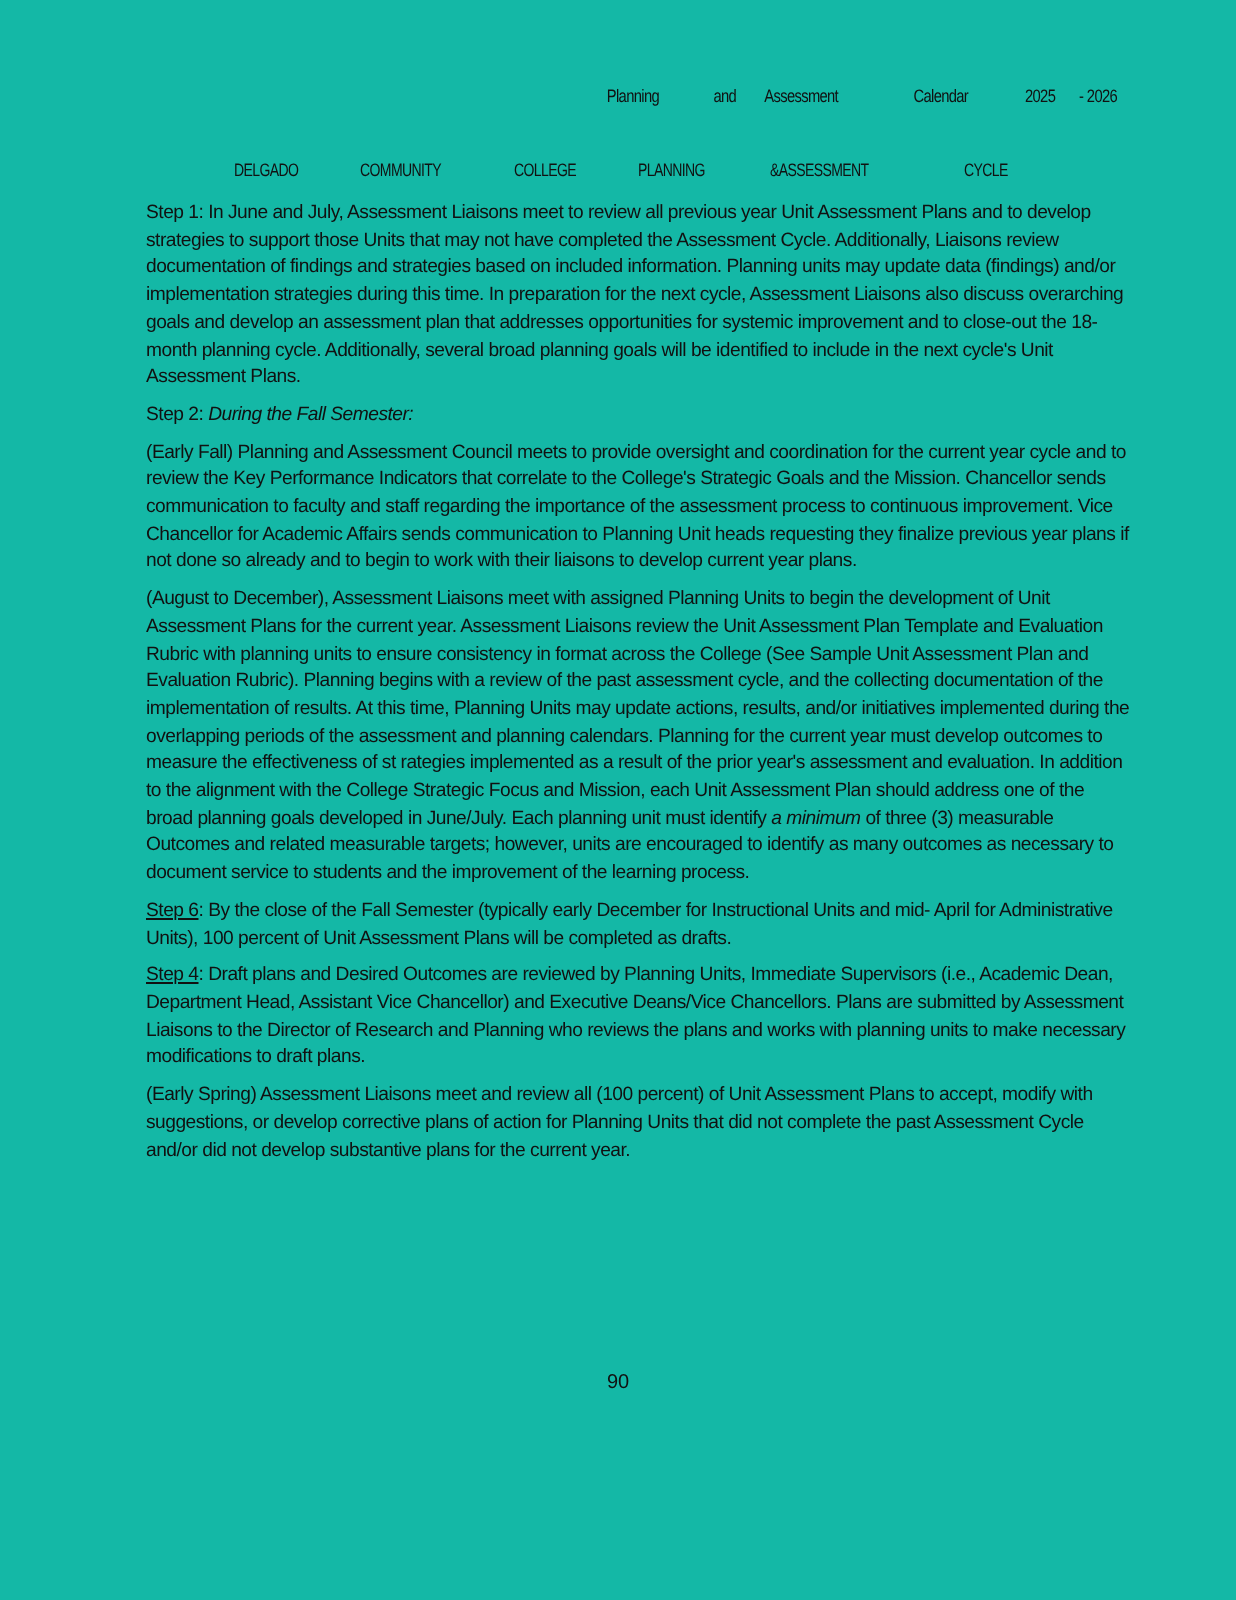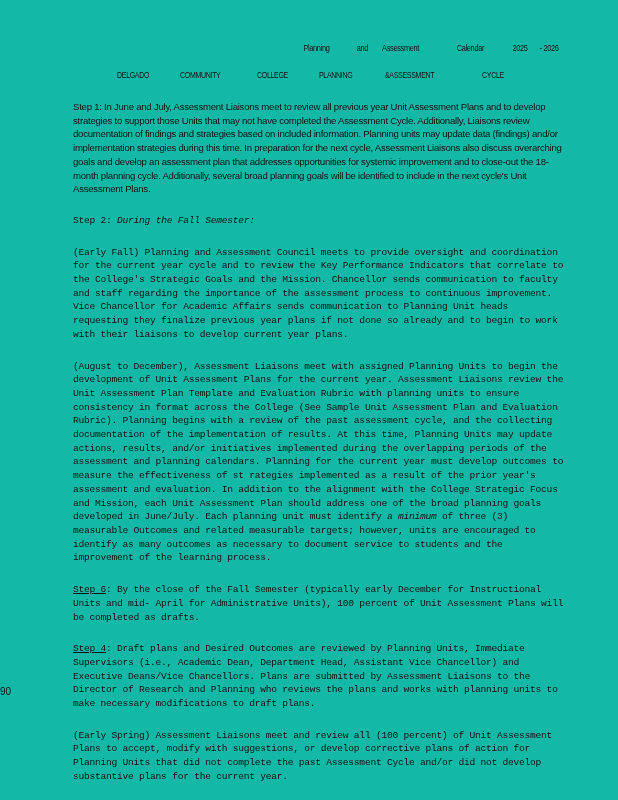--- a/index.html
+++ b/index.html
@@ -1,27 +1,27 @@
 <!DOCTYPE html>
 <html><head>
 <meta charset="utf-8">
 <style>
   html, body { margin: 0; padding: 0; background: #ffffff; }
   body { width: 618px; height: 800px; position: relative; overflow: hidden; font-family: "Liberation Sans", sans-serif; color: #111; }
   .page { position: absolute; left: 0; top: 0; width: 618px; height: 800px; background: #14b8a6; }
   .hdr1 { position: absolute; top: 43px; left: 0; width: 618px; height: 14px; font-family: "Liberation Sans Narrow", "Liberation Sans", sans-serif; font-size: 9px; letter-spacing: -0.4px; transform: scaleX(0.82); transform-origin: left top; }
   .hdr1 span { position: absolute; top: 0; white-space: nowrap; }
-  .hdr2 { position: absolute; top: 70px; left: 0; width: 618px; height: 14px; font-size: 9px; letter-spacing: -0.4px; }
+  .hdr2 { position: absolute; top: 80px; left: 0; width: 618px; height: 14px; font-size: 9px; letter-spacing: -0.4px; }
   .hdr2 span { position: absolute; top: 0; white-space: nowrap; transform: scaleX(0.78); transform-origin: left top; }
   .body { position: absolute; left: 73px; top: 100px; width: 494px; font-size: 9.6px; line-height: 13.7px; letter-spacing: -0.25px; }
   .body p { margin: 0; }
-  .body p.gap { margin-top: 18px; font-family: Liberation Mono, monospace; }
+  .body p.gap { margin-top: 5px; }
   .u { text-decoration: underline; }
   .i { font-style: italic; }
-  .pnum { position: absolute; left: 0; width: 618px; top: 686px; text-align: left; font-size: 10px; }
+  .pnum { position: absolute; left: 0; width: 618px; top: 686px; text-align: center; font-size: 10px; }
 </style>
 </head>
 <body>
 
 <div class="page">
 
   <div class="hdr1">
     <span style="left:370px">Planning</span>
     <span style="left:435px">and</span>
     <span style="left:466px">Assessment</span>

